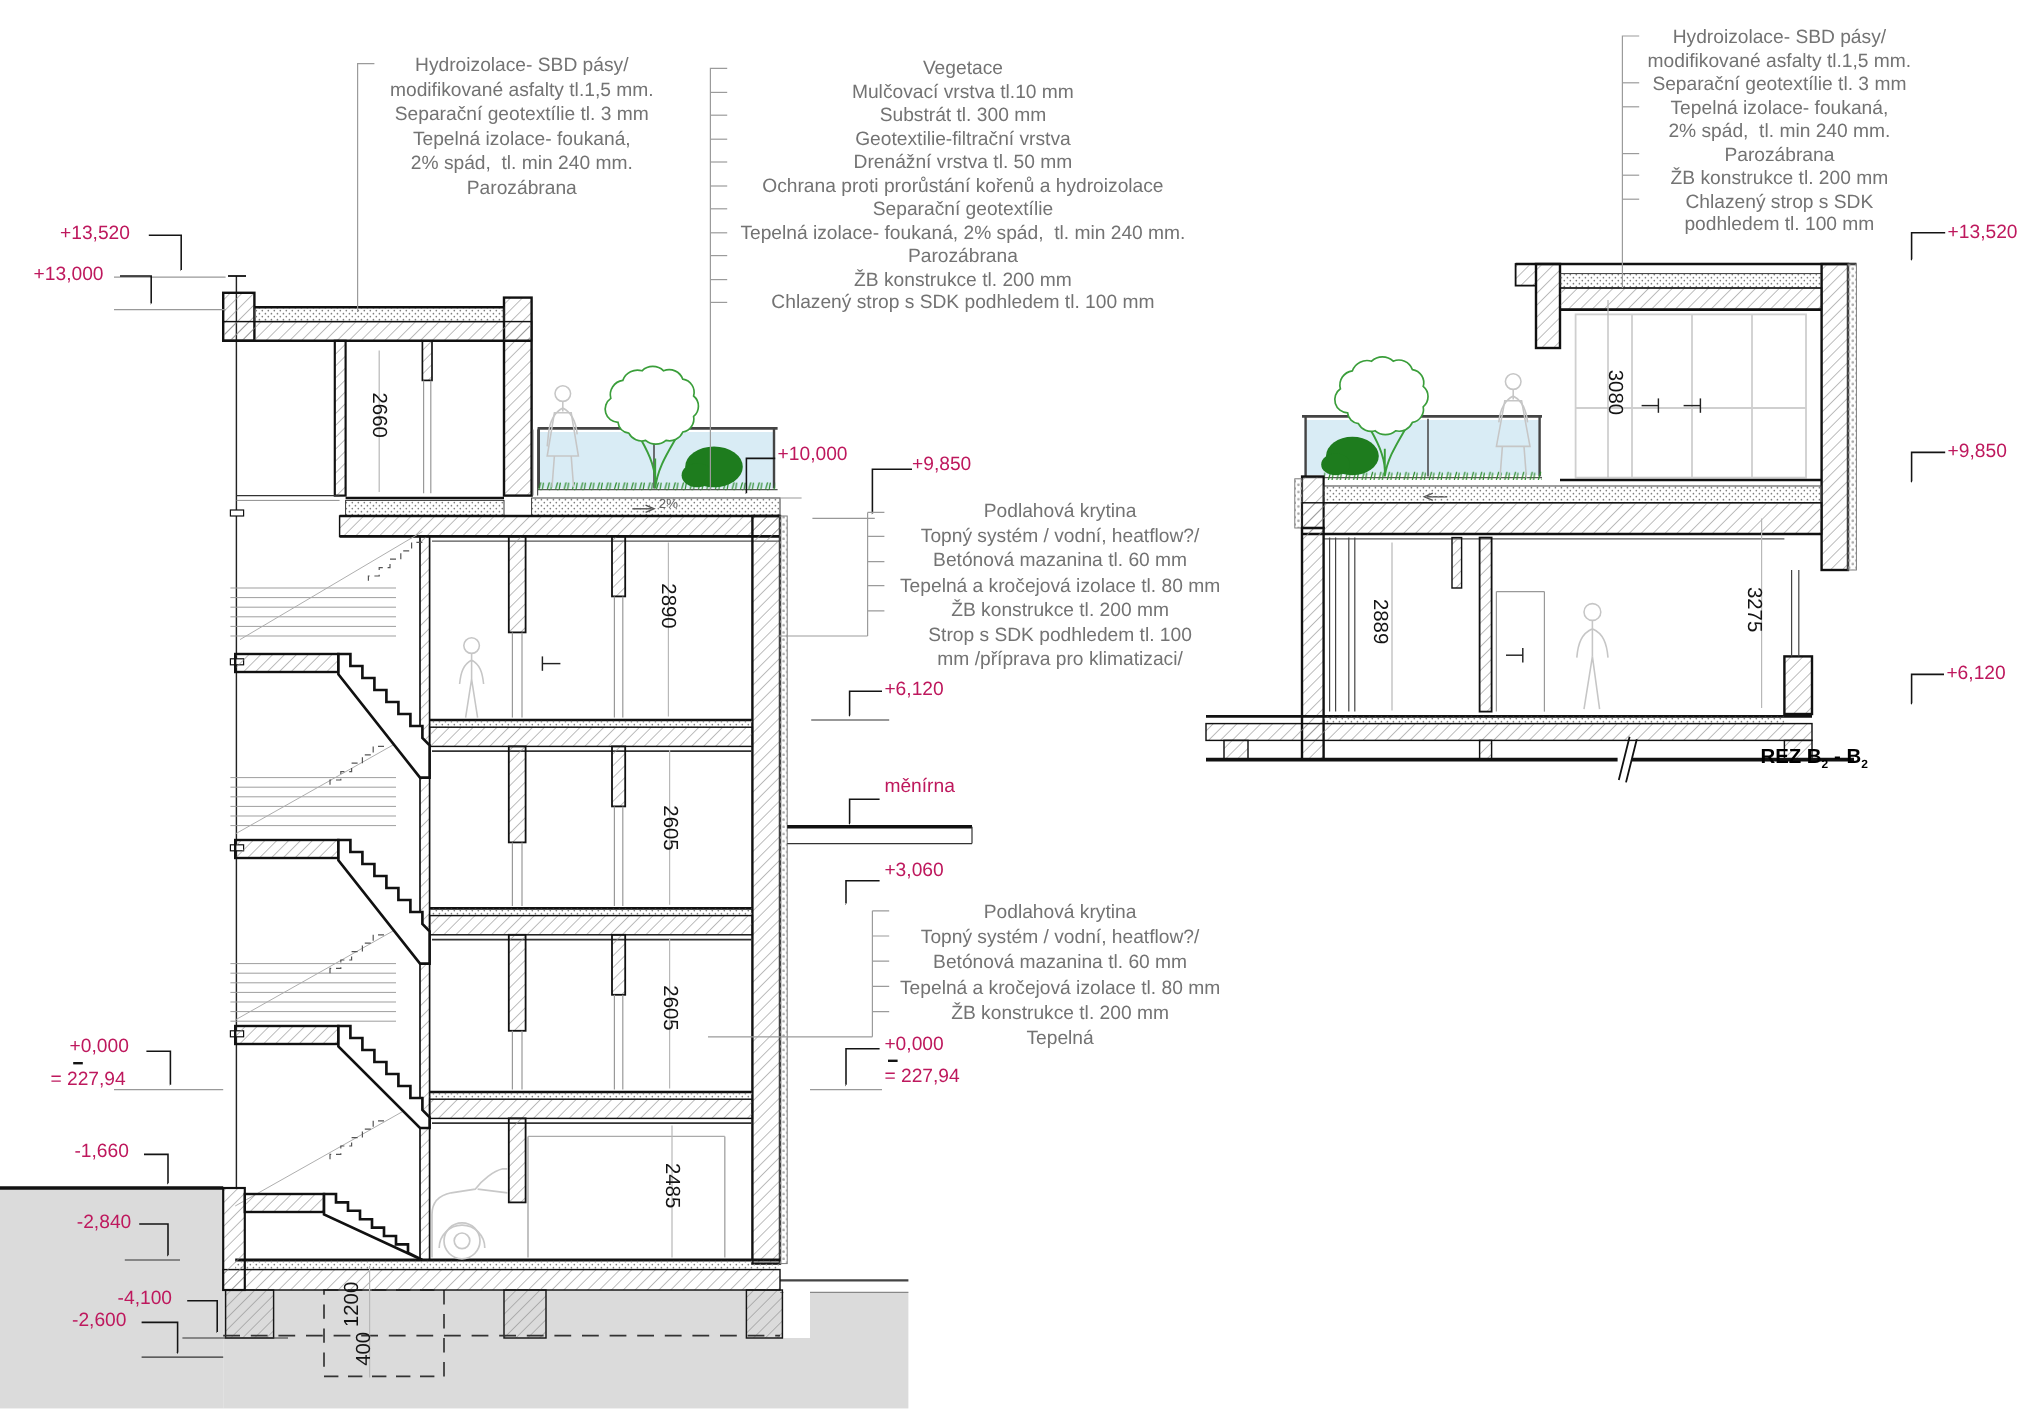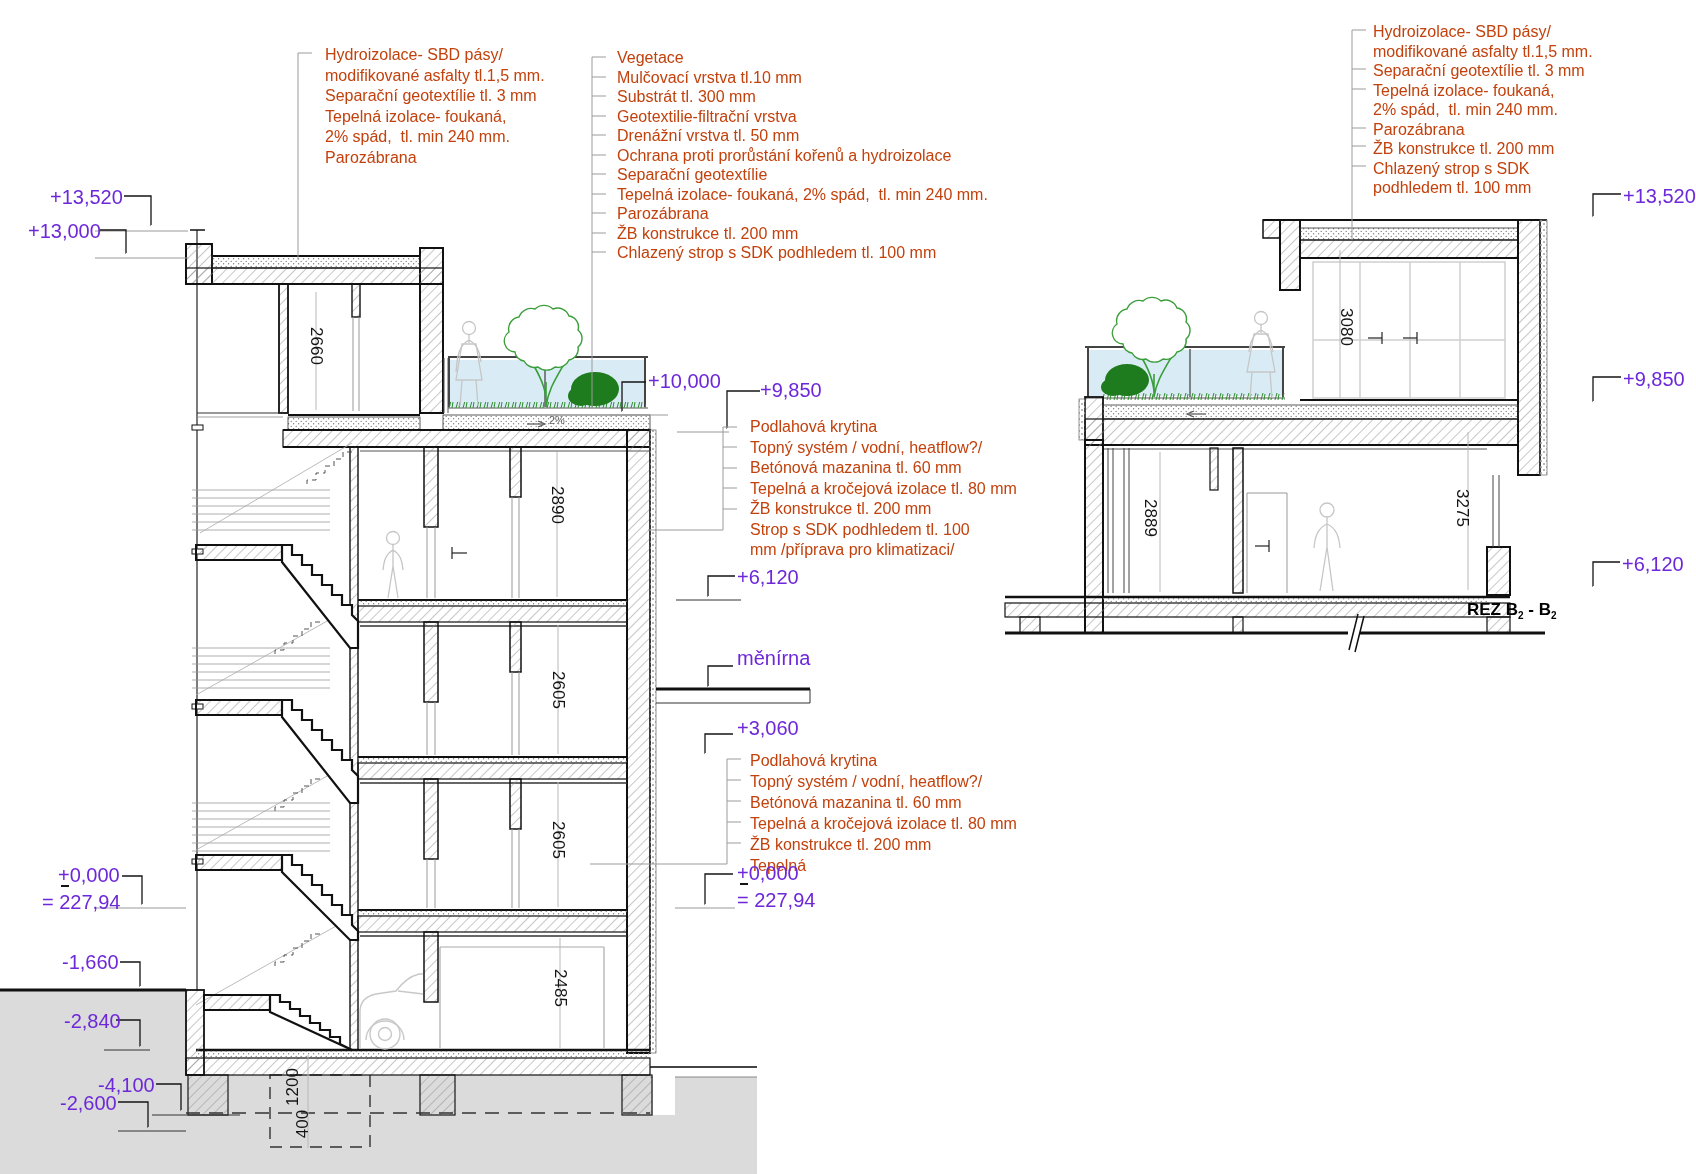--- a/index.html
+++ b/index.html
@@ -1,22 +1,22 @@
 <!DOCTYPE html>
 <html><head>
 <meta charset="utf-8">
 <style>
   html,body{margin:0;padding:0;background:#fff;}
   #canvas{position:relative;width:1696px;height:1174px;background:#ffffff;overflow:hidden;
           font-family:"Liberation Sans",sans-serif;}
   #drawing{position:absolute;left:0;top:0;}
-  .ann-block{position:absolute;font-size:16px;line-height:19.5px;color:#c2410c;white-space:pre;}
+  .ann-block{position:absolute;font-size:16px;line-height:19.5px;color:#737373;white-space:pre;text-align:center;}
   .ann-block.lh21{line-height:20.5px;}
   .ann-line{white-space:pre;}
-  .lvl{position:absolute;font-size:20px;color:#6d28d9;white-space:pre;}
+  .lvl{position:absolute;font-size:16px;color:#be185d;white-space:pre;}
   .pmdash{position:absolute;width:8px;height:2px;background:#141414;}
   .dim{position:absolute;width:90px;margin-left:-45px;text-align:center;font-size:17px;color:#141414;
        transform:rotate(90deg);white-space:pre;}
   .dimccw{position:absolute;width:90px;margin-left:-45px;text-align:center;font-size:17px;color:#141414;
        transform:rotate(-90deg);white-space:pre;}
   .slope{position:absolute;font-size:11px;color:#666;}
   .title{position:absolute;font-size:17px;font-weight:bold;color:#000;white-space:pre;}
   .title sub{font-size:10px;}
 </style>
 </head>
@@ -456,15 +456,15 @@
 <div class="dim" style="left:558px;top:830px">2605</div>
 <div class="dim" style="left:560px;top:978px">2485</div>
 <div class="dim" style="left:1346px;top:317px">3080</div>
 <div class="dim" style="left:1150px;top:508px">2889</div>
 <div class="dim" style="left:1462px;top:498px">3275</div>
 <div class="dimccw" style="left:293px;top:1077px">1200</div>
 <div class="dimccw" style="left:303px;top:1114px">400</div>
 
 <div class="slope" style="left:549px;top:414px">2%</div>
 
-<div class="title" style="left:1467px;top:600px"><span>REZ B</span><sub>2</sub><span> - B</span><sub>2</sub></div>
+<div class="title" style="left:1467px;top:621px"><span>REZ B</span><sub>2</sub><span> - B</span><sub>2</sub></div>
 
 </div>
 
 </body></html>

